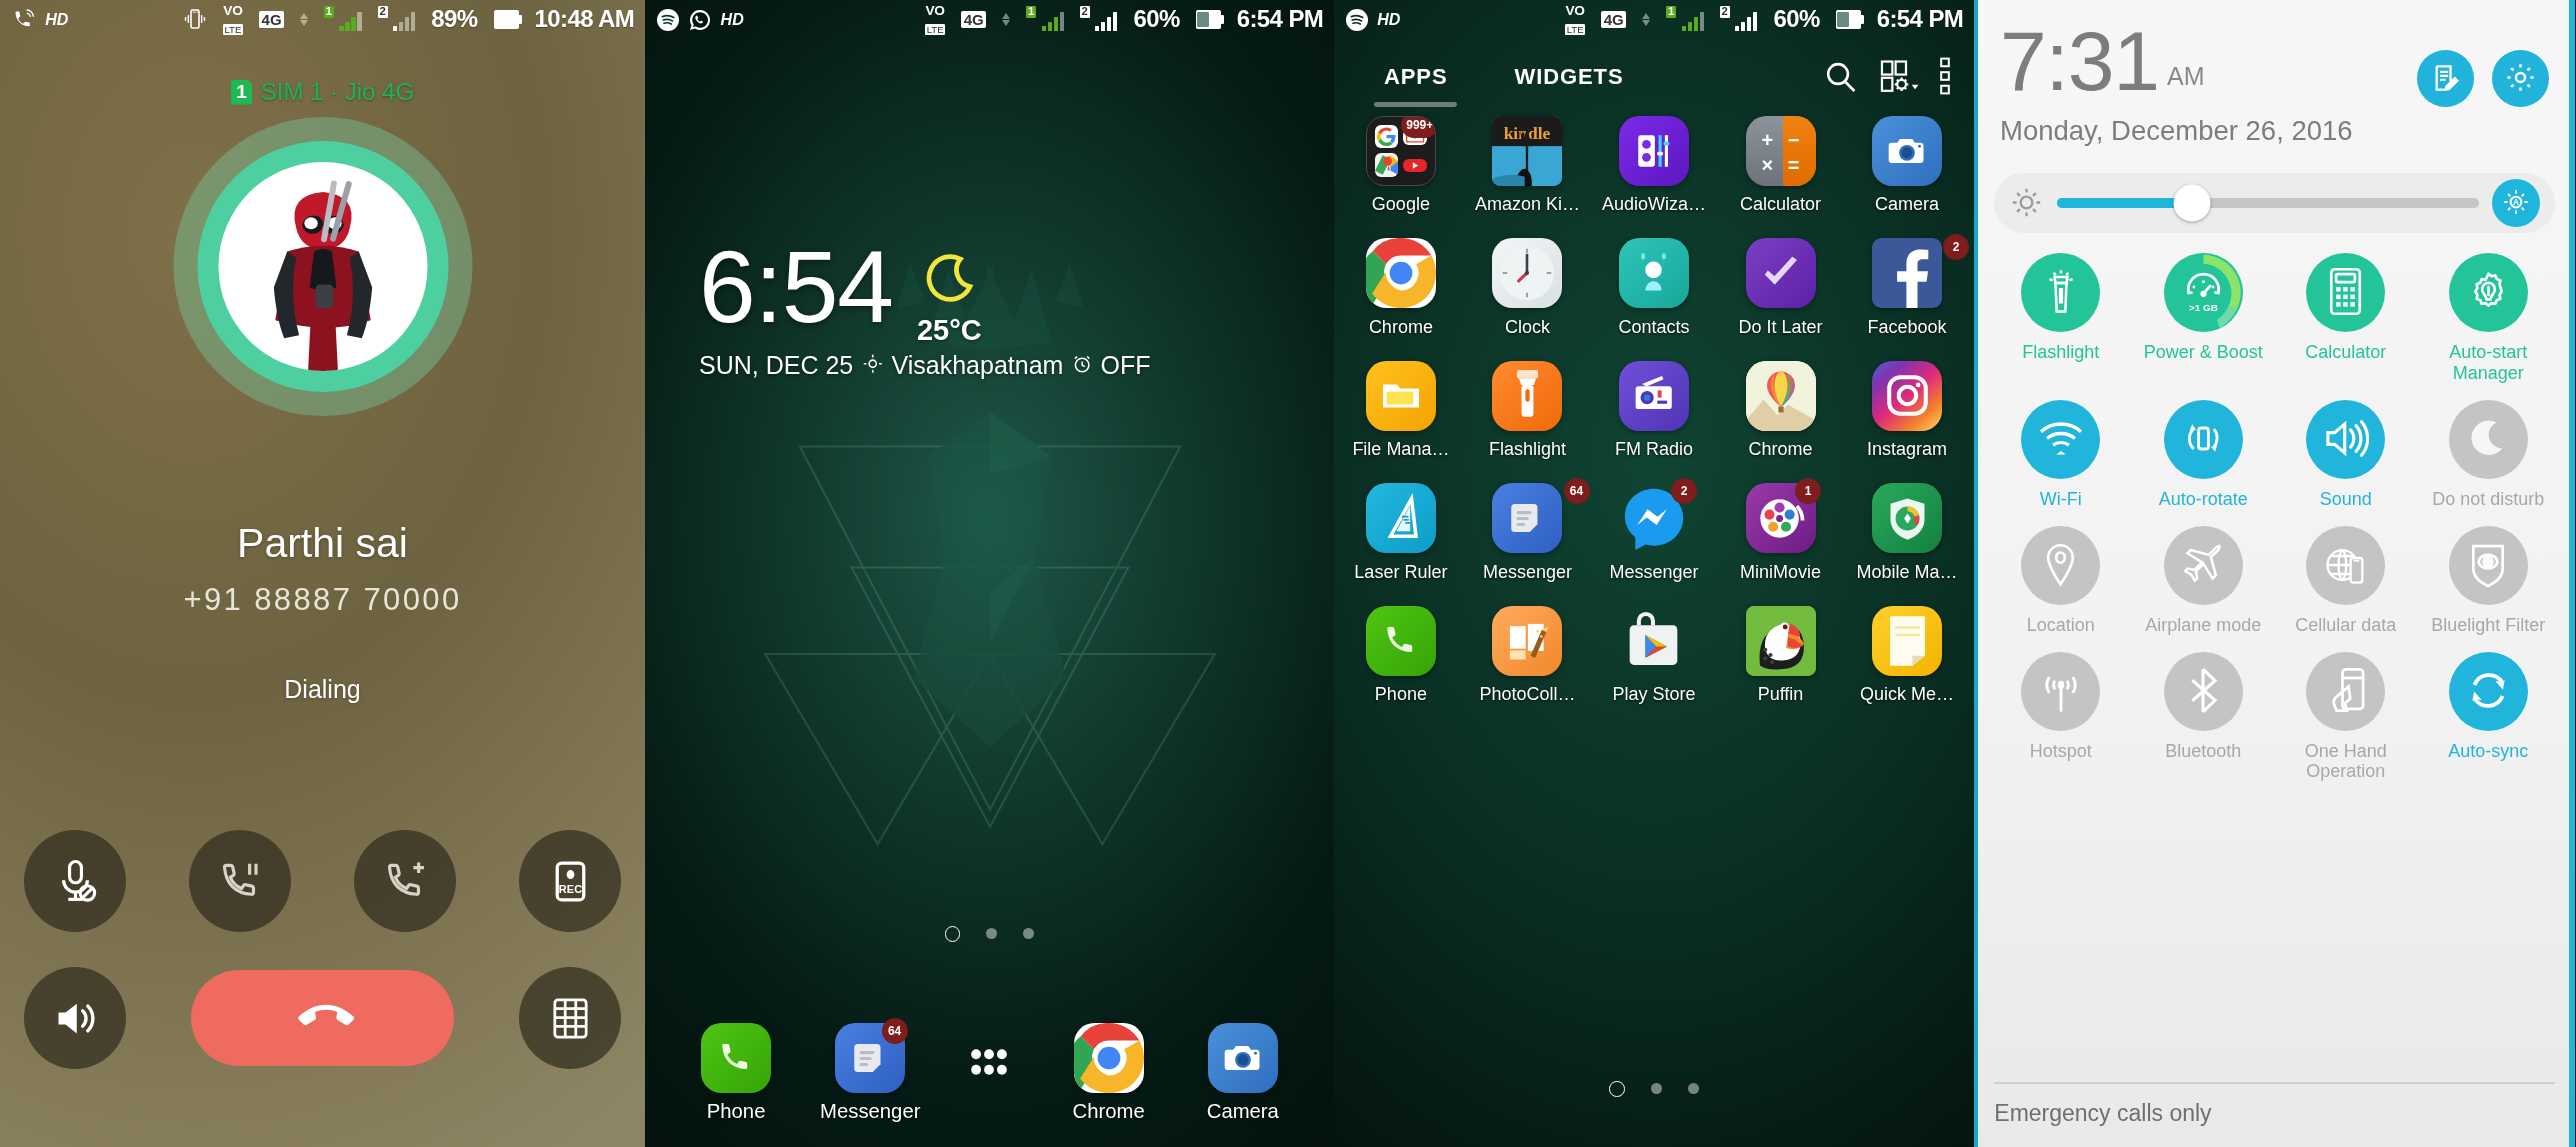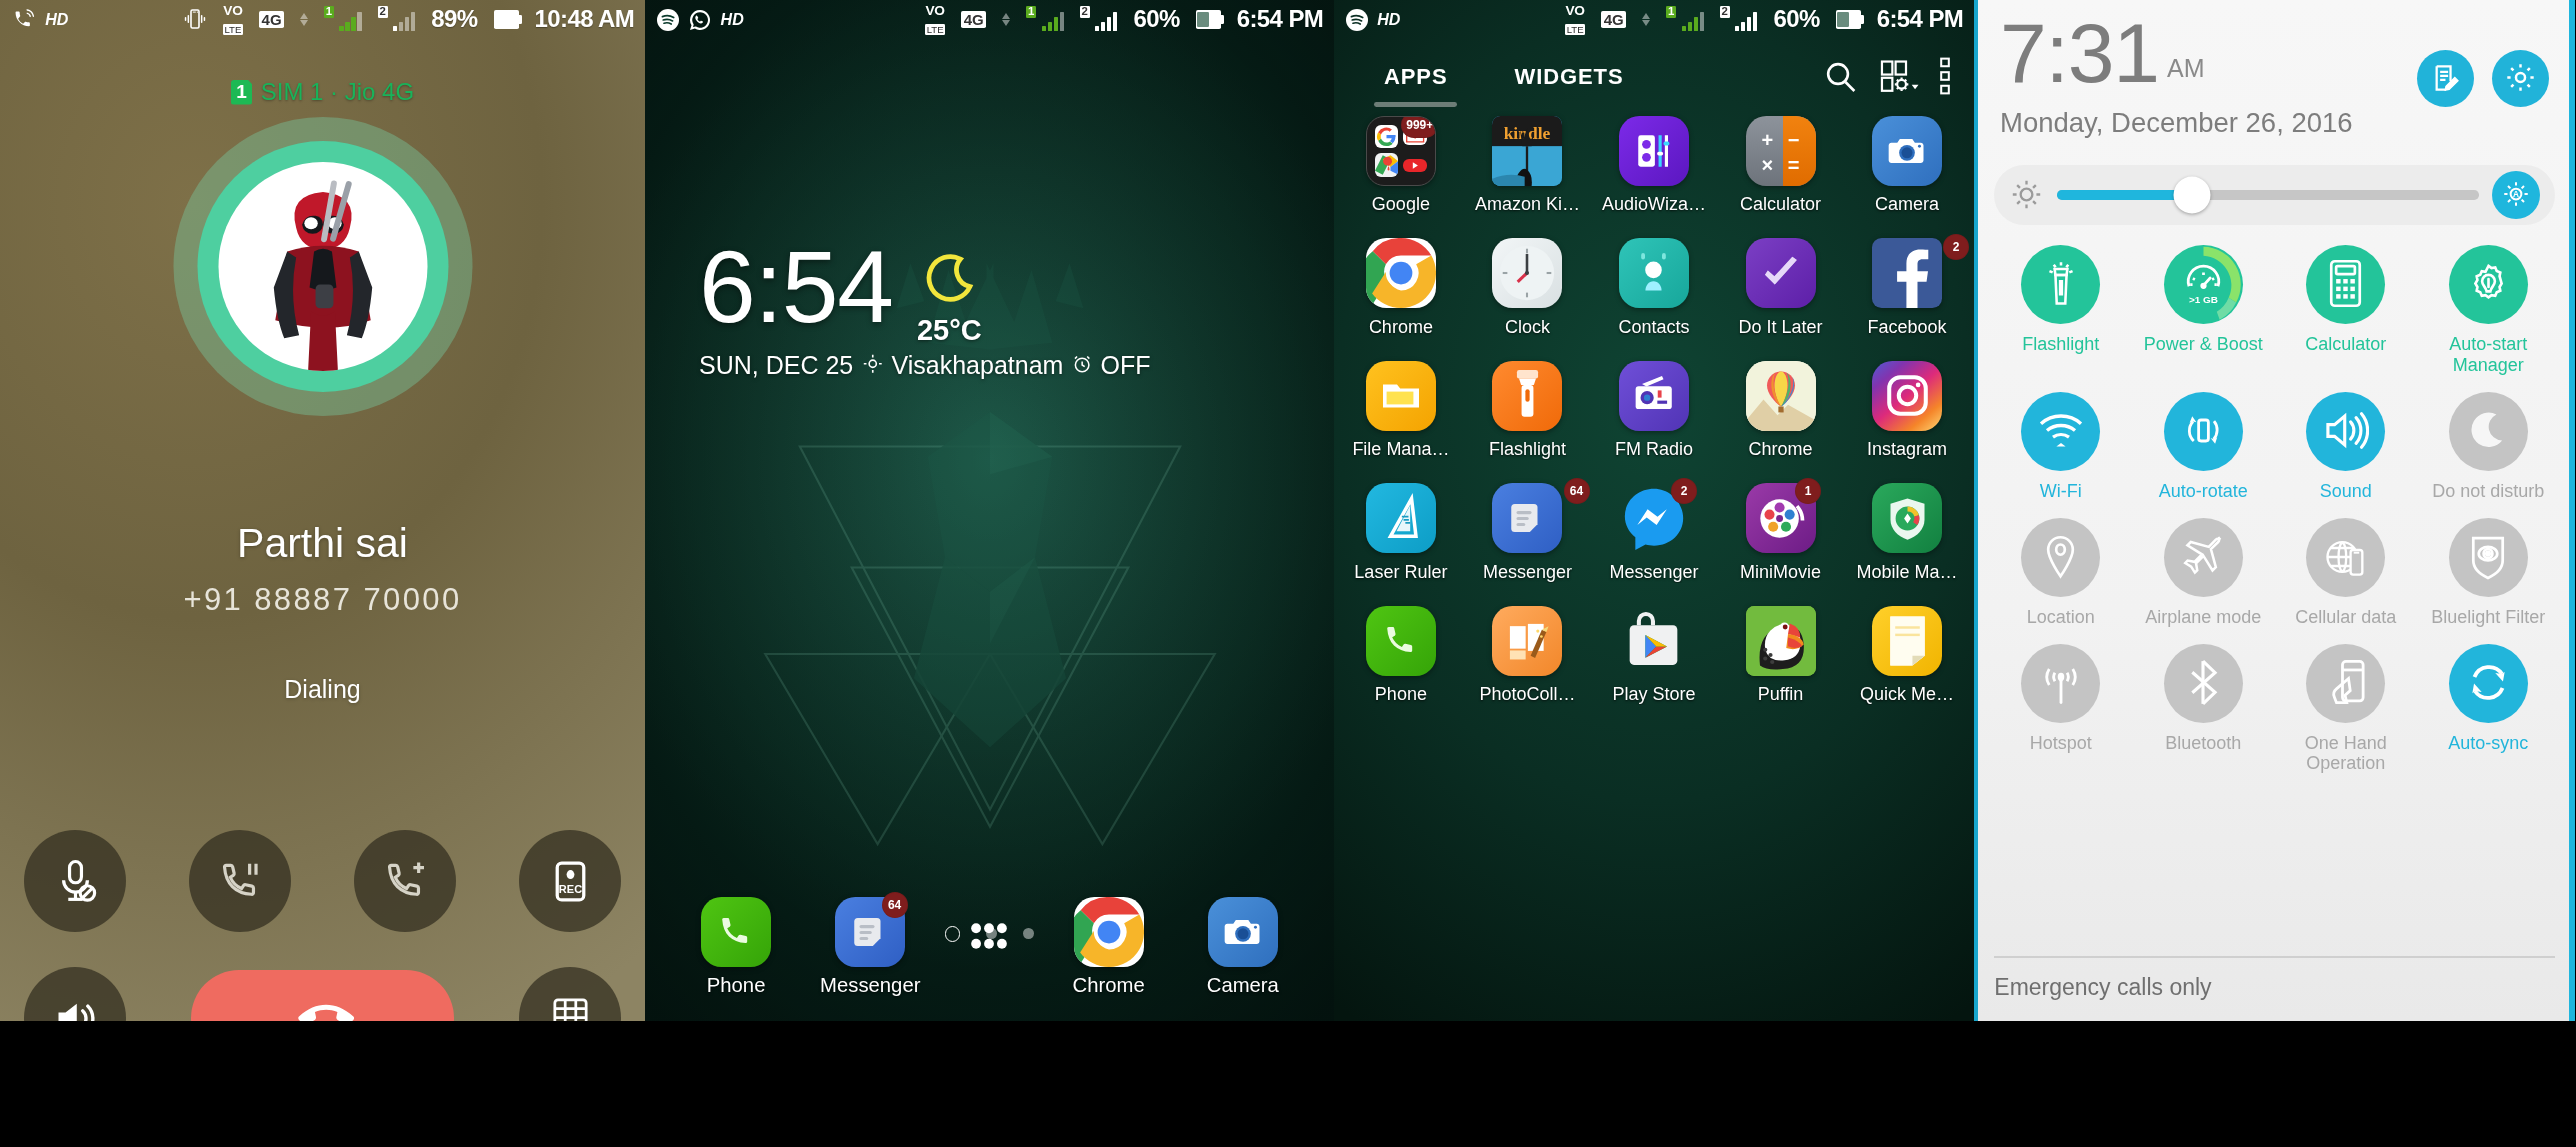--- a/index.html
+++ b/index.html
@@ -1,21 +1,21 @@
 <!DOCTYPE html>
 <html style="font-size:9.6px"><head>
 <meta charset="utf-8">
 <style>
   * { box-sizing: border-box; margin:0; padding:0; }
   html,body { width:2576px; height:1147px; overflow:hidden; background:#000; }
   body { font-family:"Liberation Sans", sans-serif; }
   .screens { display:flex; width:2576px; height:1147px; }
 
   
-  .panel { position:relative; height:1021px; overflow:hidden; }
+  .panel { position:relative; height:1147px; overflow:hidden; }
   .p1 { width:645px; }
   .p2 { width:689px; }
   .p3 { width:640px; }
   .p4 { width:601px; }
 
   
   .statusbar { position:absolute; top:0; left:0; right:0; height:39px;
     display:flex; align-items:center; padding:0 10.8px; z-index:20; }
   .sb-left { display:flex; align-items:center; gap:8.4px; }
   .sb-right { display:flex; align-items:center; gap:16px; margin-left:auto; }
@@ -143,21 +143,21 @@
 
   
   .folder { background:#1c1c1c; border:1.8px solid #4a4a4a; border-radius:18px;
      display:grid; grid-template-columns:1fr 1fr; grid-template-rows:1fr 1fr;
      gap:4.8px; padding:8.4px; }
   .folder > div { border-radius:6px; display:flex; align-items:center; justify-content:center;
      font-size:20.3px; font-weight:700; overflow:hidden; }
 
   
   .p4 { background:linear-gradient(#f7f7f7 0%, #f2f2f2 60%, #e9e9e9 100%); }
-  .p4 .qs-head { padding:16px 26px 0 26px; position:relative; }
+  .p4 .qs-head { padding:24px 26px 0 26px; position:relative; }
   .qs-time { display:flex; align-items:flex-end; }
   .qs-time .t { font-size:84px; font-weight:200; color:#7d7d7d; line-height:.9; letter-spacing:-1.2px; }
   .qs-time .ampm { font-size:25px; color:#8a8a8a; margin-left:8.4px; margin-bottom:8.4px; }
   .qs-date { font-size:27.5px; color:#7d7d7d; margin-top:15.5px; }
   .qs-head-btns { position:absolute; top:50px; right:26px; display:flex; gap:18px; }
   .circ-btn { width:57px; height:57px; border-radius:50%; background:#21b3d9;
      display:flex; align-items:center; justify-content:center; }
   .brightness { margin:26px 20.3px 0 20.3px; height:60px; border-radius:30px; background:#ececec;
      display:flex; align-items:center; padding:0 14.3px; gap:13px; }
   .track { position:relative; flex:1; height:9.6px; border-radius:4.8px; background:#c6c6c6; }

